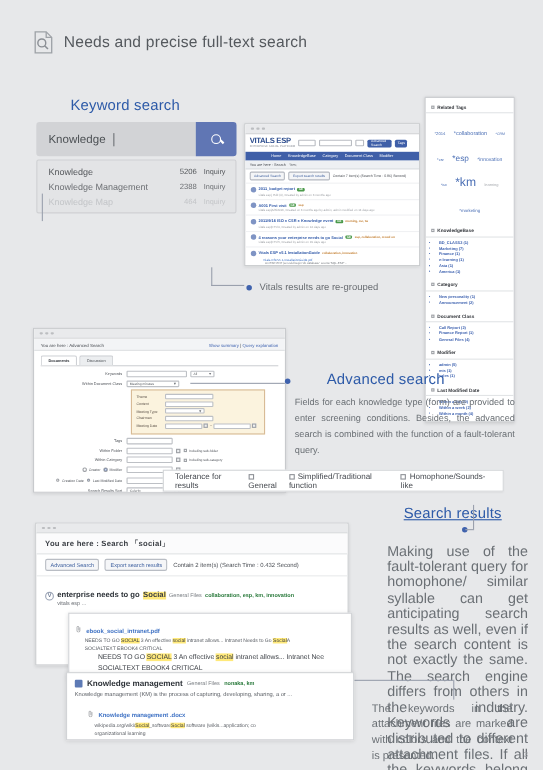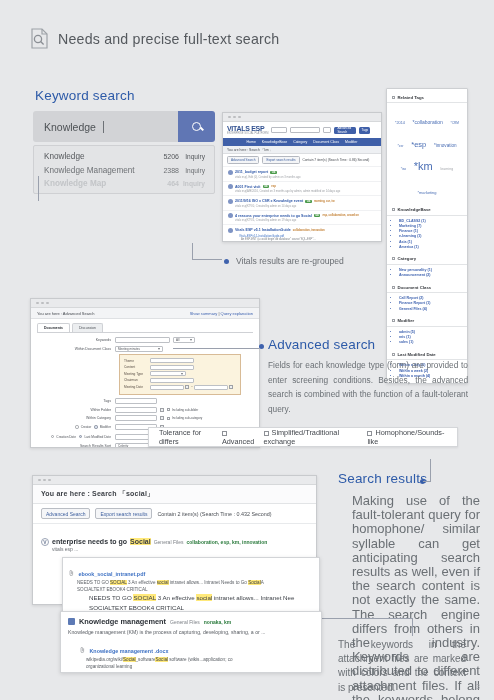--- a/index.html
+++ b/index.html
@@ -14,21 +14,21 @@
   .page { position:relative; width:494px; height:700px; }
 
   
   .hdr { position:absolute; left:30px; top:28px; display:flex; align-items:center; gap:9px; }
   .hdr-icon { width:19px; height:21px; position:relative; }
   .hdr-title { font-size:14.2px; color:#55595e; letter-spacing:.2px; white-space:nowrap; }
   .hdr-desc { position:absolute; left:268px; top:30px; width:200px; font-size:8.3px;
               line-height:15px; color:#6b7075; text-align:justify; }
 
   
-  .sec-title { color:#2d5aa8; font-size:13.5px; letter-spacing:.2px; }
+  .sec-title { color:#2d5aa8; font-size:13.5px; letter-spacing:.2px;margin-left:29px; }
   #kw-title { position:absolute; left:35px; top:88px; }
 
   
   .searchbox { position:absolute; left:33px; top:111px; width:182px; height:31px; display:flex; }
   .searchbox .inp { flex:1; background:#d2d3d6; border-radius:3px 0 0 3px;
                     display:flex; align-items:center; padding-left:11px;
                     font-size:10.5px; color:#4e5256; }
   .caret { display:inline-block; width:1px; height:12px; background:#6d7176; margin-left:7px; }
   .searchbox .btn { width:37px; background:#6076b4; border-radius:0 3px 3px 0;
                     display:flex; align-items:center; justify-content:center; }
@@ -36,21 +36,21 @@
   .mag:after { content:""; position:absolute; width:4px; height:1.6px; background:#fff;
                transform:rotate(45deg); right:-4px; bottom:0px; }
 
   
   .sugg { position:absolute; left:33px; top:145px; width:182px; background:#e3e4e6;
           border:1px solid #cfd0d3; border-radius:2px; padding:4px 0 3px 0; }
   .sugg-row { display:flex; align-items:center; padding:2.2px 9px 2.2px 10px; font-size:8.2px; }
   .sugg-name { flex:1; white-space:nowrap; }
   .sugg-num { width:28px; text-align:right; font-size:7px; }
   .sugg-tag { width:26px; text-align:right; font-size:6.6px; }
-  .s0 { color:#55585c; } .s1 { color:#6e7175; } .s2 { color:#a9abaf; } .s3 { color:#c3c5c8;font-weight:bold; }
+  .s0 { color:#55585c; } .s1 { color:#6e7175; } .s2 { color:#a9abaf; } .s3 { color:#c3c5c8; }
 
   
   .note { position:absolute; display:flex; align-items:center; gap:7px;
           font-size:8.6px; color:#6a6e73; white-space:nowrap; }
   .dot { width:5px; height:5px; border-radius:50%; background:#3f62ad; flex:none; }
   #note-hist { left:36px; top:203px; }
   #note-group { left:224px; top:256px; }
   .leader { position:absolute; border-left:1px solid #9aa0ad; }
   .leader-h { position:absolute; border-top:1px solid #9aa0ad; }
 
@@ -137,21 +137,21 @@
   #tolerance .cbx2 { width:5px;height:5px;border:1px solid #8e9197;background:#fff;
                      display:inline-block;margin-right:3px;vertical-align:-.5px; }
 
   
   #adv-title { position:absolute; left:268px; top:337px; }
   #adv-dot { position:absolute; left:259px; top:344px; }
   #adv-desc { position:absolute; left:268px; top:358px; width:200px;
               font-size:8.3px; line-height:14.5px; color:#6b7075; text-align:justify; }
 
   
-  #sr-title { position:absolute; left:338px; top:471px; }
+  #sr-title { position:absolute; left:338px; top:459px;text-decoration:underline; }
   #sr-dot { position:absolute; left:420px; top:479px; }
   #sr-desc { position:absolute; left:352px; top:494px; width:128px;
              font-size:13px; line-height:14.2px; color:#6b7075; text-align:justify; }
   #sr-desc2 { position:absolute; left:338px; top:638px; width:128px;
               font-size:10px; line-height:14.2px; color:#6b7075; text-align:justify; }
 
   
   #win-sr { left:32px; top:475px; width:285px; height:130px; }
   .sr-crumb { background:#fbfbfc; border-bottom:1px solid #e2e4e6; padding:4px 8px;
               font-size:7px; font-weight:bold; color:#3a3e44; letter-spacing:.2px; }
@@ -526,26 +526,26 @@
           <span>Celerity</span>
           <span class="caretdn"></span>
         </span>
       </div>
 
     </div>
 
   </div>
 
   <div id="tolerance">
-    <span>Tolerance for differs</span>
+    <span>Tolerance for results</span>
     <span>
-      <span class="cbx2"></span><span>Advanced</span>
+      <span class="cbx2"></span><span>General</span>
     </span>
     <span>
-      <span class="cbx2"></span><span>Simplified/Traditional exchange</span>
+      <span class="cbx2"></span><span>Simplified/Traditional function</span>
     </span>
     <span>
       <span class="cbx2"></span><span>Homophone/Sounds-like</span>
     </span>
   </div>
 
   <span class="dot" id="adv-dot"></span>
   <div class="sec-title" id="adv-title">Advanced search</div>
   <div id="adv-desc">Fields for each knowledge type (form) are provided to enter screening conditions. Besides, the advanced search is combined with the function of a fault-tolerant query.</div>
   <div class="leader-h" style="left:173px; top:348px; width:86px;"></div>

